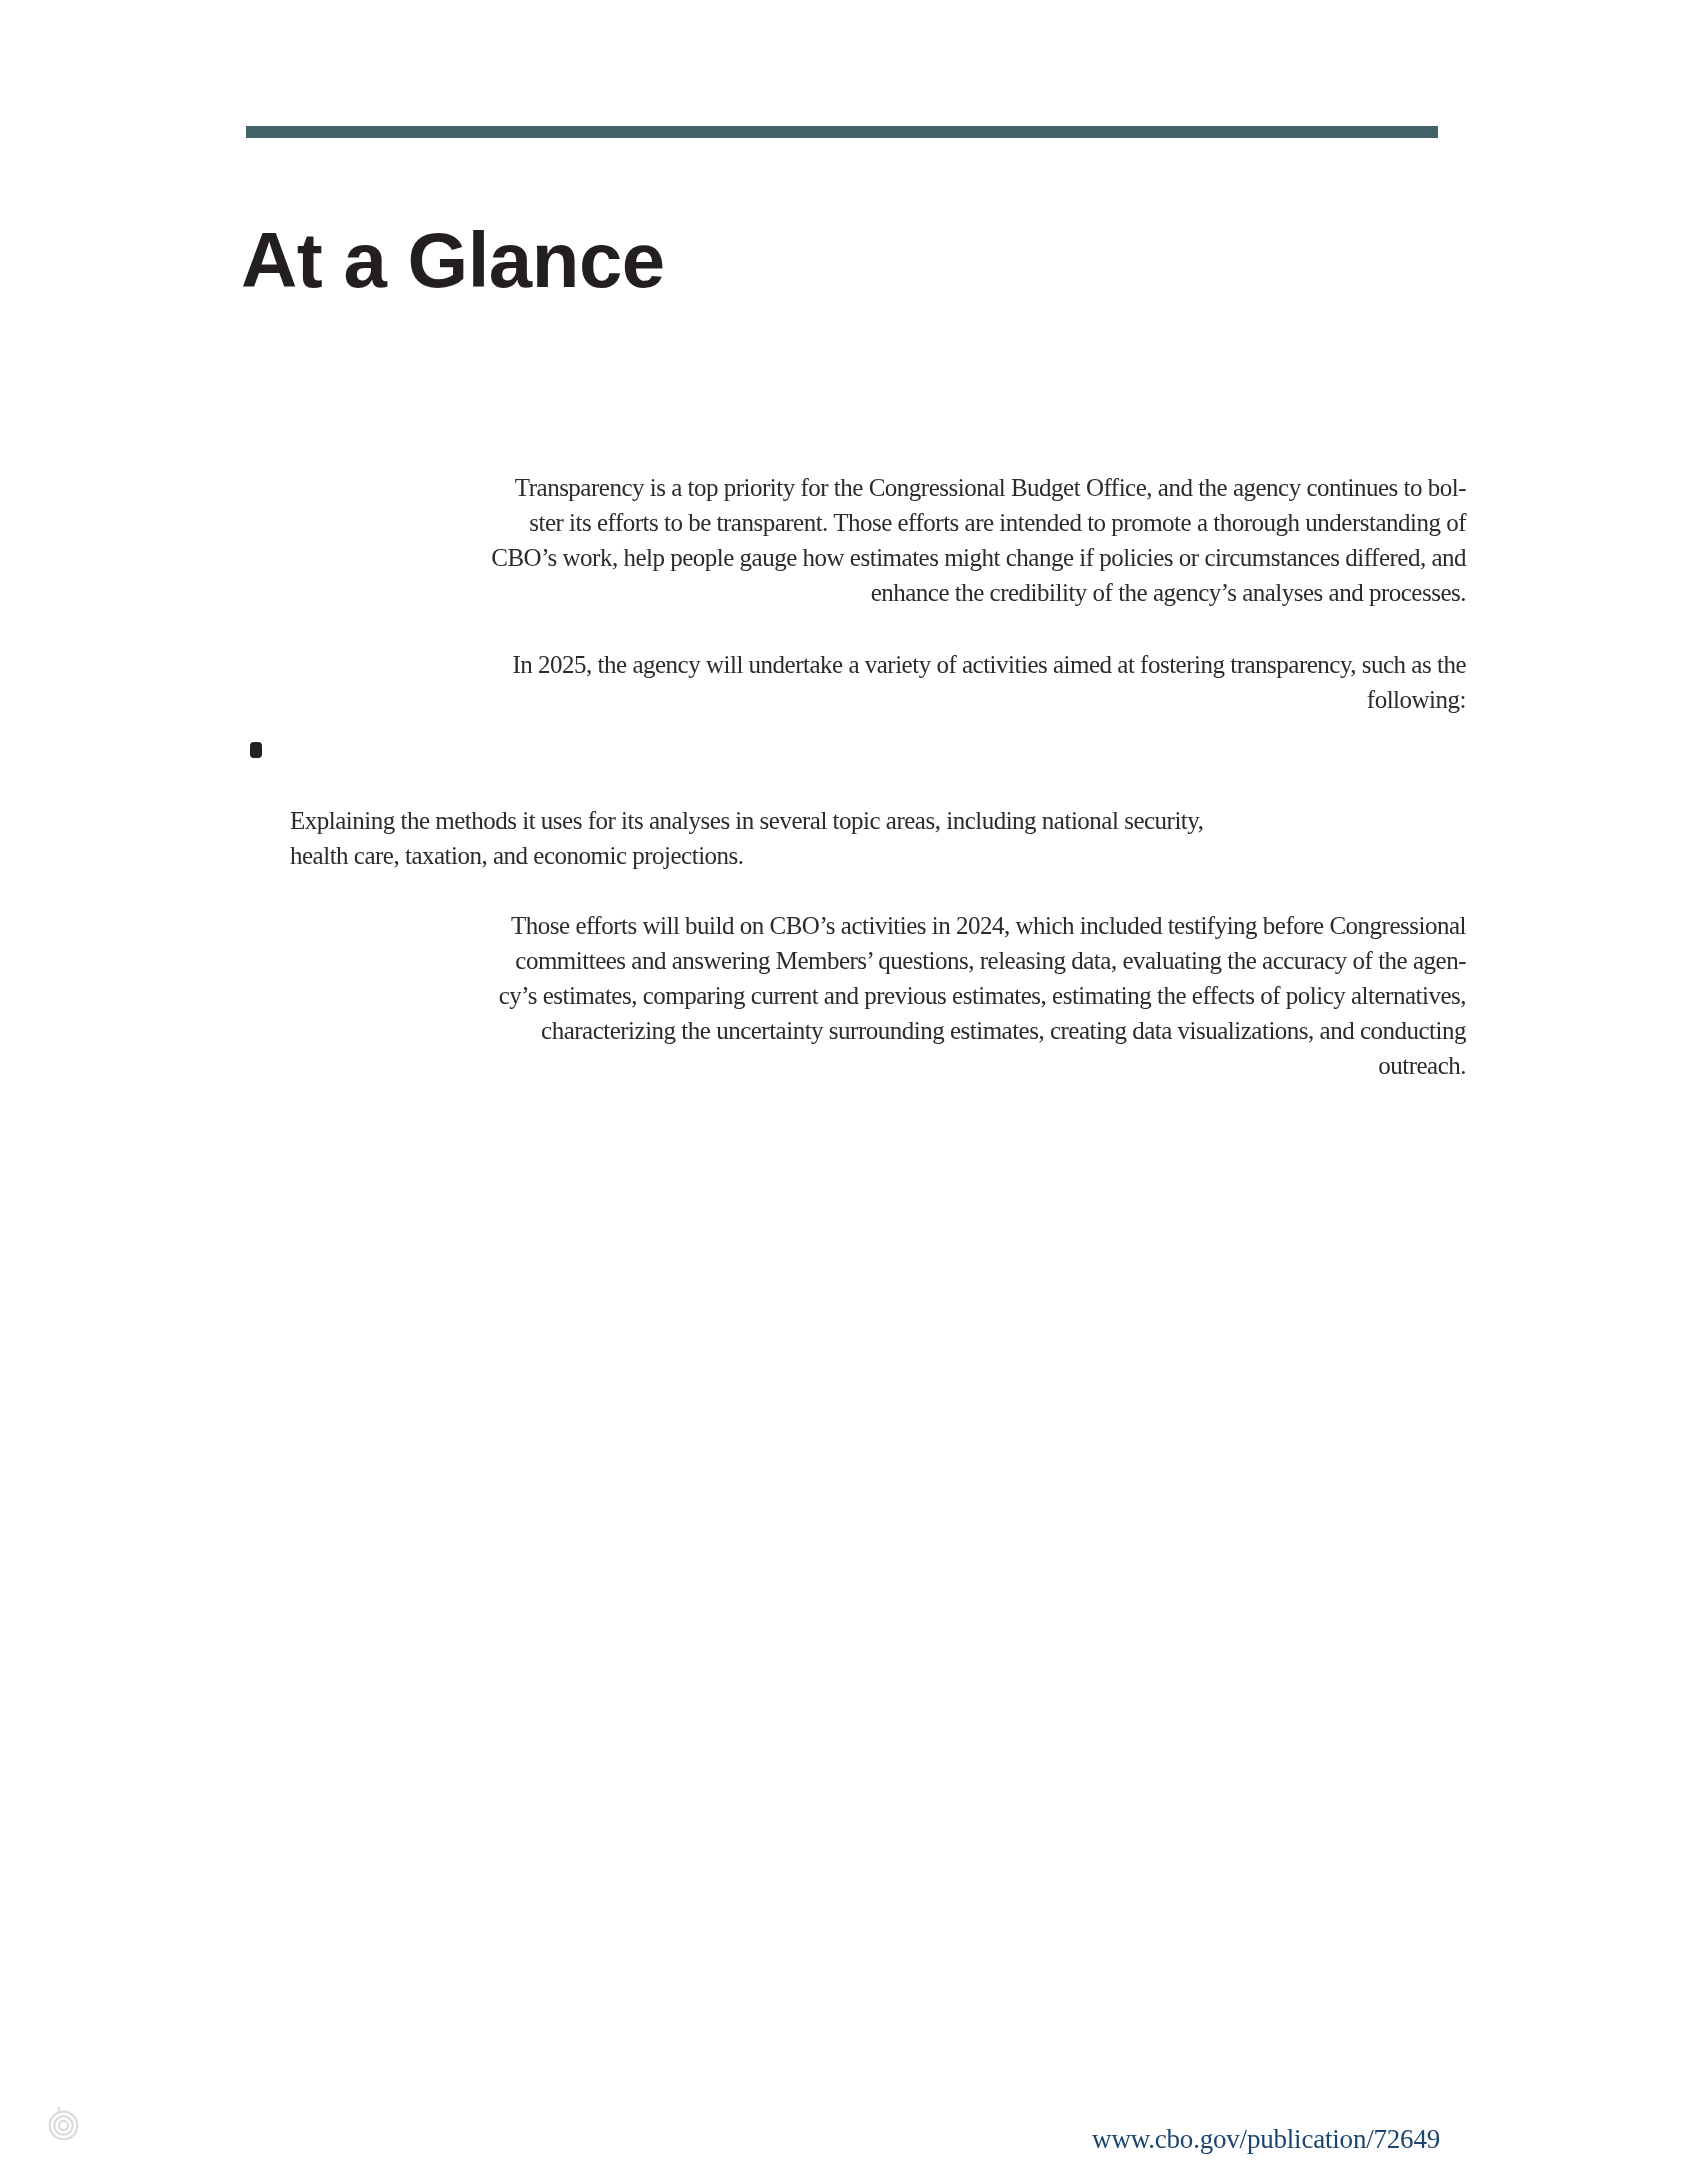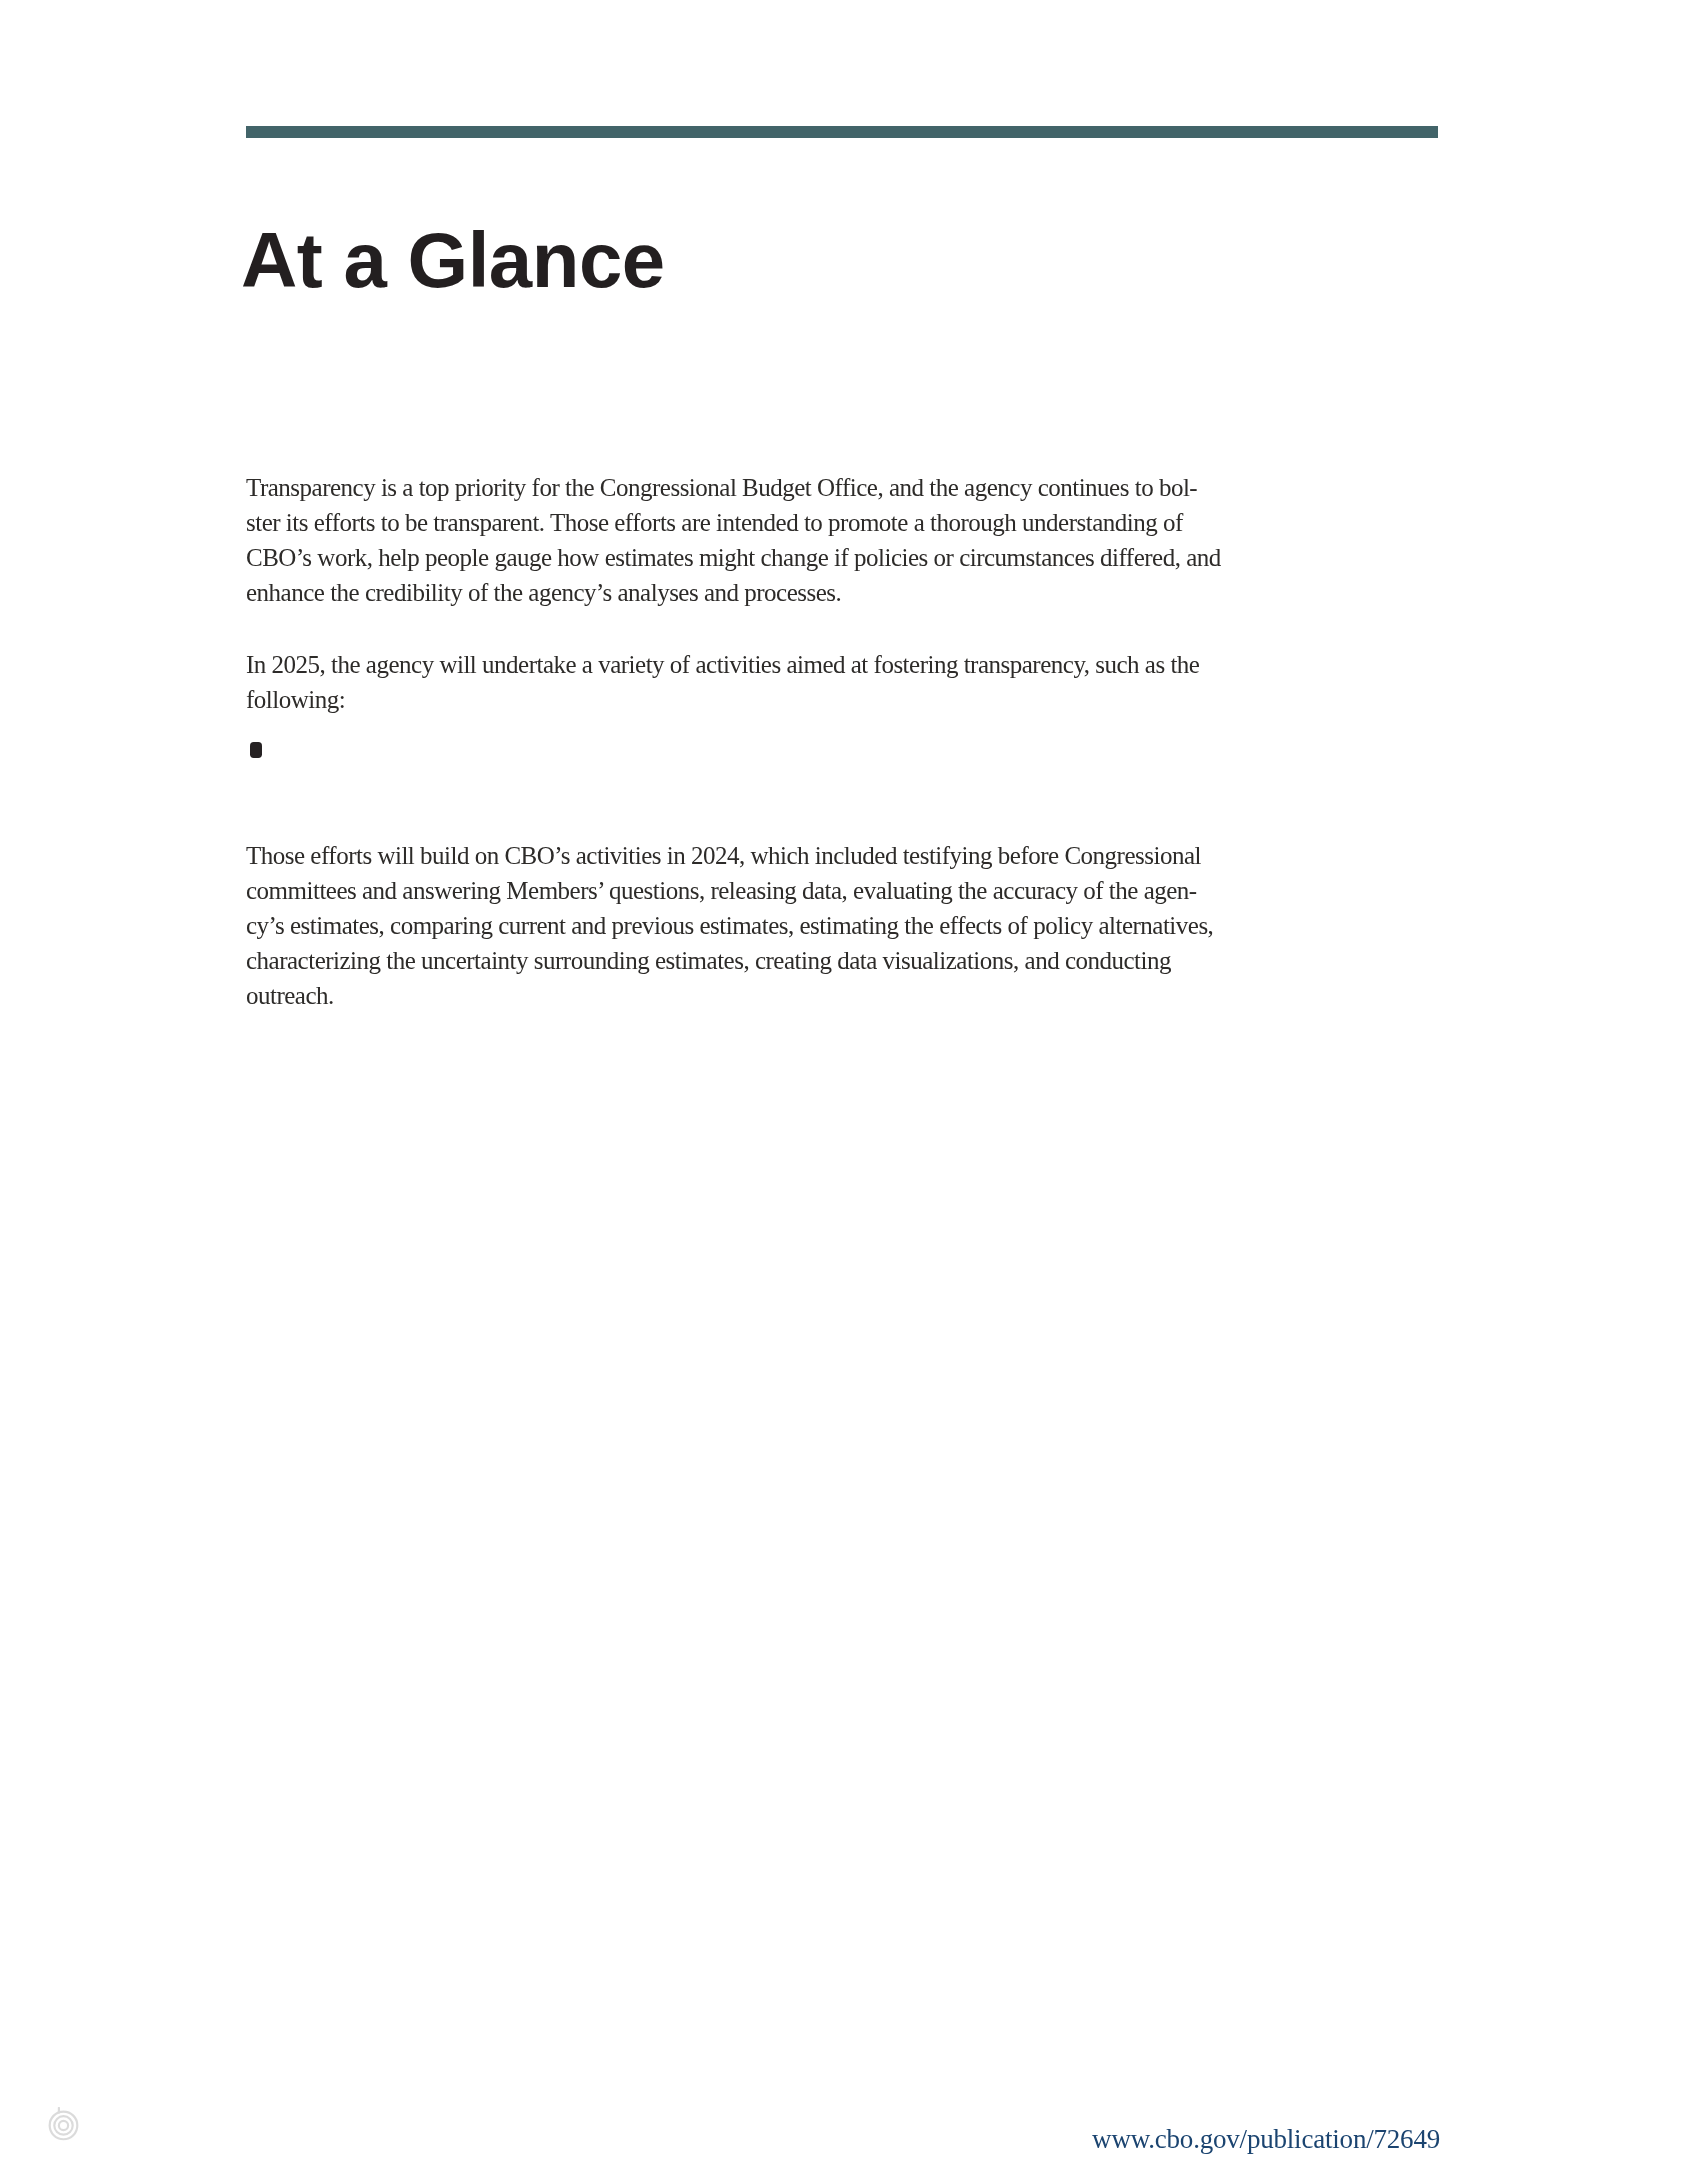--- a/index.html
+++ b/index.html
@@ -31,21 +31,21 @@
     text-align: right;
   }
   .content {
     position: absolute;
     left: 246px; top: 470px;
     width: 1220px;
     font-size: 25px;
     line-height: 35px;
     letter-spacing: -0.5px;
   }
-  .content p { margin: 0 0 37px 0; white-space: pre-line; }
+  .content p { margin: 0 0 37px 0; white-space: pre-line; text-align: right; }
   .content p.tight { margin-bottom: 12px; }
   ul.bullets { list-style: none; margin: 15.7px 0 35px 0; padding: 0; }
   ul.bullets li { position: relative; padding-left: 44px; white-space: pre-line; }
   ul.bullets li + li { margin-top: 16.6px; }
   .bullet-marker {
     position: absolute;
     left: 3.7px; top: 9.2px;
     width: 12px; height: 15.7px;
     border-radius: 3.7px;
     background: #262223;
@@ -74,20 +74,22 @@
   <div class="content">
     <p>Transparency is a top priority for the Congressional Budget Office, and the agency continues to bol-
 ster its efforts to be transparent. Those efforts are intended to promote a thorough understanding of
 CBO’s work, help people gauge how estimates might change if policies or circumstances differed, and
 enhance the credibility of the agency’s analyses and processes.</p>
     <p class="tight">In 2025, the agency will undertake a variety of activities aimed at fostering transparency, such as the
 following:</p>
     <ul class="bullets">
       <li>
         <span class="bullet-marker"></span>
+        <span>Explaining the methods it uses for its analyses in several topic areas, including national security,
+health care, taxation, and economic projections.</span>
       </li>
     </ul>
     <p>Those efforts will build on CBO’s activities in 2024, which included testifying before Congressional
 committees and answering Members’ questions, releasing data, evaluating the accuracy of the agen-
 cy’s estimates, comparing current and previous estimates, estimating the effects of policy alternatives,
 characterizing the uncertainty surrounding estimates, creating data visualizations, and conducting
 outreach.</p>
   </div>
 
   <svg class="watermark" width="35" height="35" viewBox="0 0 38 38" aria-hidden="true">

